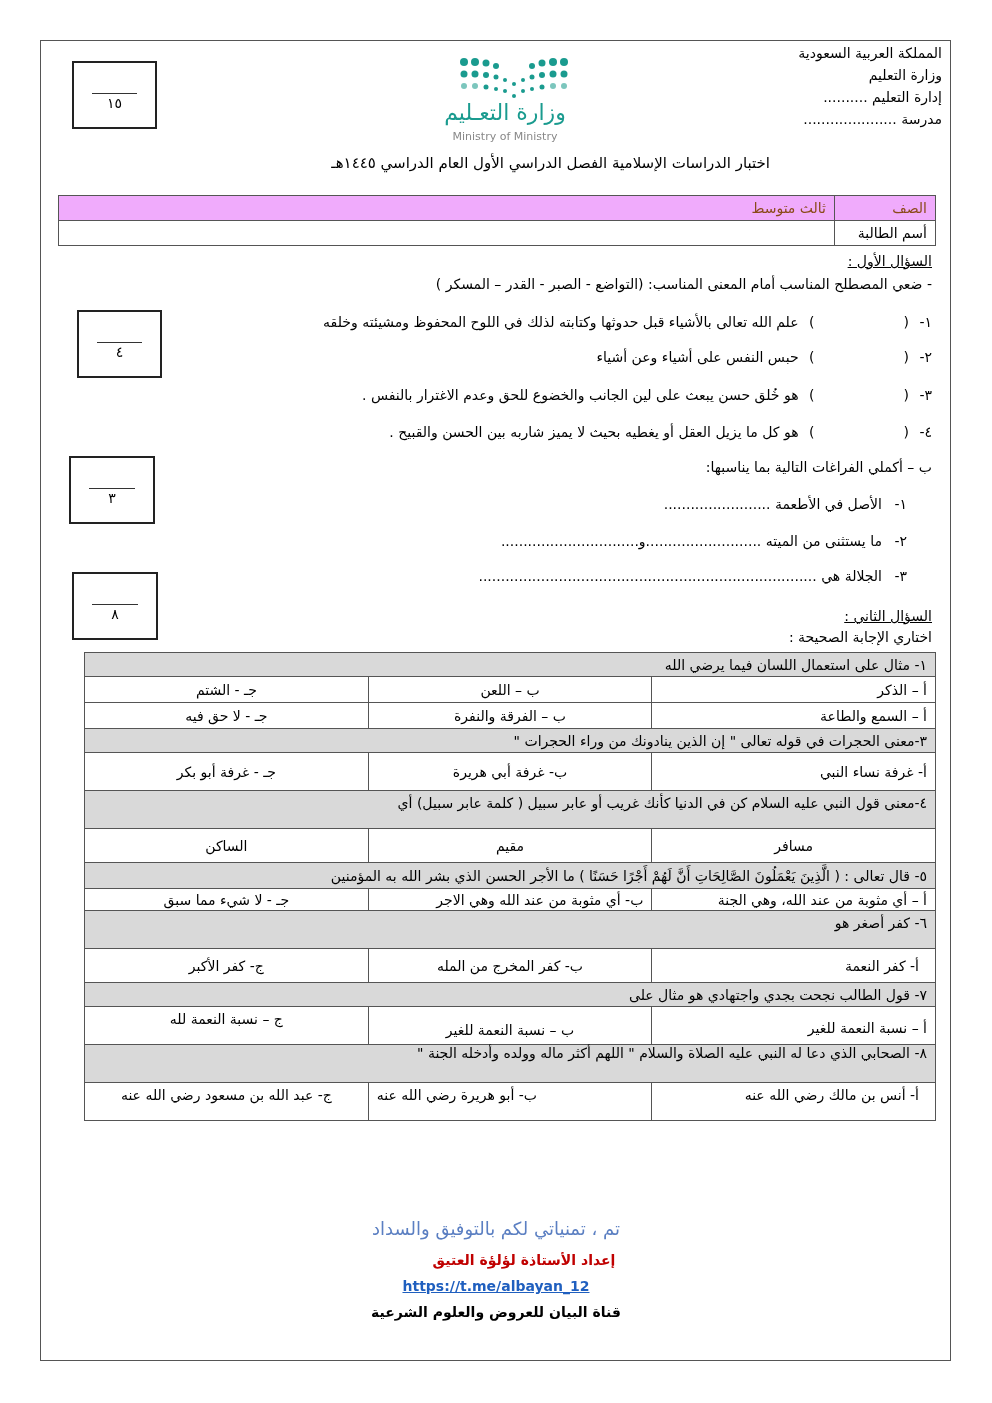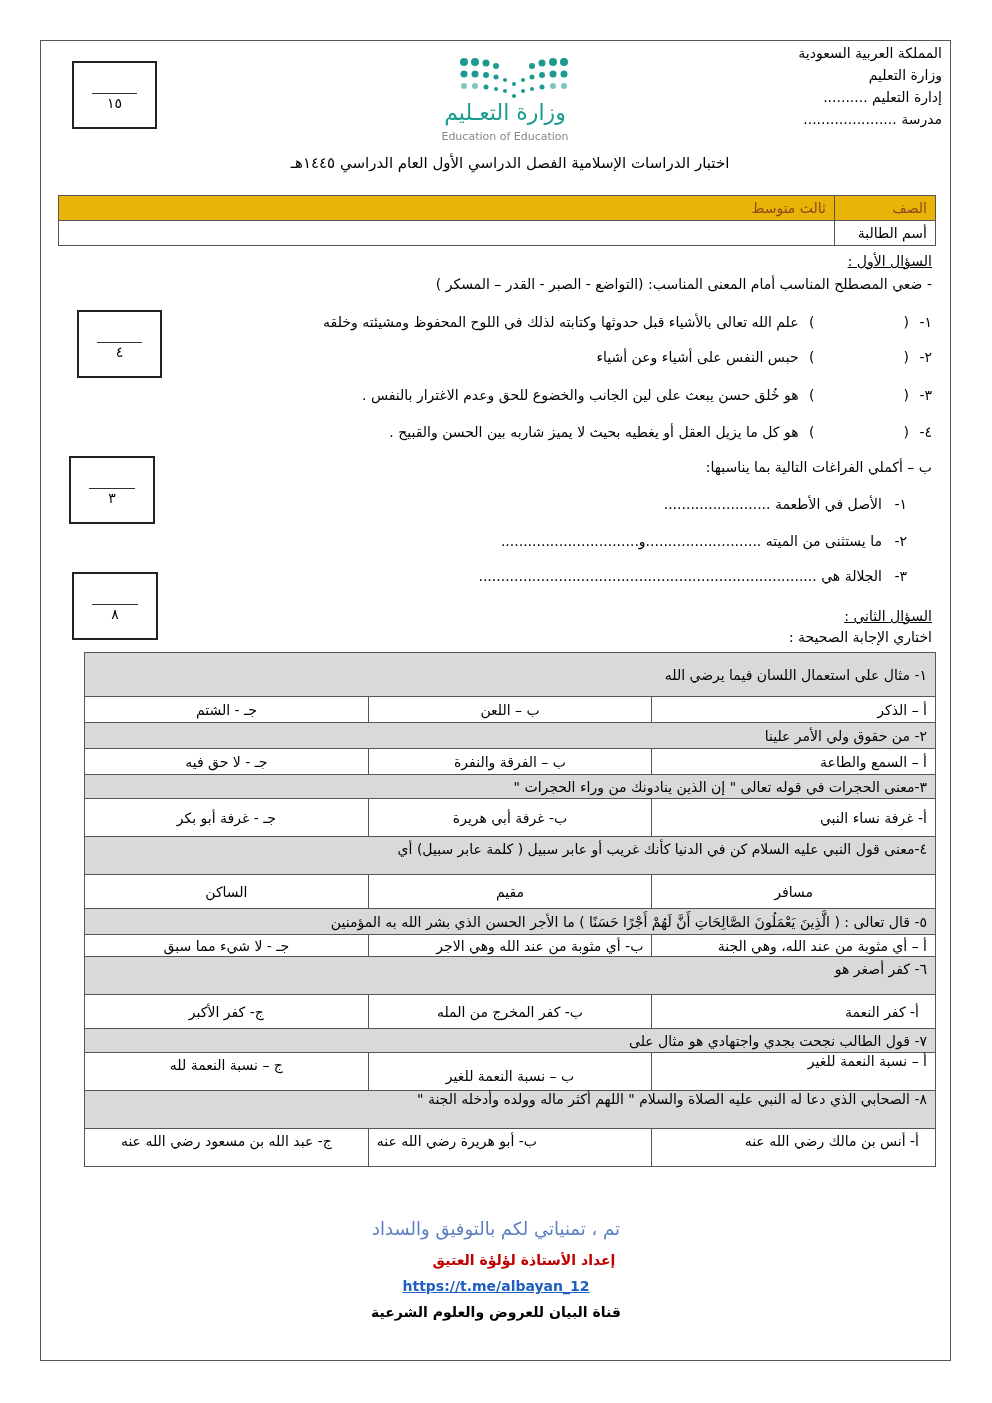--- a/index.html
+++ b/index.html
@@ -8,24 +8,24 @@
   .abs { position:absolute; }
   .rtl { direction:rtl; text-align:right; }
   .header-lines { right:50px; top:42px; font-size:14px; line-height:22px; }
   .logo { left:420px; top:52px; width:170px; height:95px; }
   .logo-dots { position:absolute; left:38px; top:4px; width:112px; height:44px; }
   .logo-ar { position:absolute; left:0; top:48px; width:170px; text-align:center; color:#1a9b8f; font-size:22px; direction:rtl; }
   .logo-en { position:absolute; left:0; top:78px; width:170px; text-align:center; color:#888; font-size:11px; }
   .score-box { border:2px solid #222; box-sizing:border-box; background:#fff; }
   .score-box .line { position:absolute; left:18px; right:18px; top:30px; border-top:1px solid #333; }
   .score-box .val { position:absolute; left:0; right:0; top:32px; text-align:center; font-size:14px; }
-  .exam-title { left:250px; top:154px; width:520px; font-size:15px; text-align:center; direction:rtl; }
+  .exam-title { left:250px; top:154px; width:520px; font-size:15px; direction:rtl; }
   .info-table { left:58px; top:195px; width:878px; border-collapse:collapse; direction:rtl; font-size:14px; }
   .info-table td { border:1px solid #555; height:24px; padding:0 8px; }
-  .info-table tr.first td { background:#eab308; }
+  .info-table tr.first td { background:#f0abfc; }
   .info-table .lbl { width:84px; color:#8a4a1a; }
   .info-table .val { color:#8a4a1a; }
   .info-table .lbl2 { width:84px; }
   .q-head { font-size:14px; text-decoration:underline; }
   .line-text { font-size:14px; }
   .mcq { left:84px; top:652px; width:852px; border-collapse:collapse; direction:rtl; font-size:14px; }
   .mcq td { border:1px solid #555; padding:0 8px; }
   .mcq tr.q td { background:#d9d9d9; }
   .mcq tr.opt td { background:#fff; width:33.3%; }
   .footer-thanks { left:0; width:992px; top:1218px; text-align:center; color:#5b7fc2; font-size:18px; direction:rtl; }
@@ -74,21 +74,21 @@
       <circle cx="106" cy="30" r="3" fill="#7cc6bd"></circle>
         <circle cx="95" cy="30" r="3" fill="#7cc6bd"></circle>
         <circle cx="84" cy="31" r="2.5"></circle>
         <circle cx="74" cy="33" r="2"></circle>
         <circle cx="65" cy="35" r="2"></circle>
       <circle cx="56" cy="40" r="2"></circle>
         <circle cx="56" cy="28" r="2"></circle>
     </g>
   </svg>
   <div class="logo-ar">وزارة التعـليم</div>
-  <div class="logo-en">Education of Education</div>
+  <div class="logo-en">Ministry of Ministry</div>
 </div>
 
 <div class="abs score-box" style="left:72px; top:61px; width:85px; height:68px;">
   <div class="line"></div>
   <div class="val">١٥</div>
 </div>
 
 <div class="abs exam-title">اختبار  الدراسات الإسلامية الفصل الدراسي الأول العام الدراسي ١٤٤٥هـ</div>
 
 <table class="abs info-table">
@@ -153,31 +153,28 @@
 
 <div class="abs score-box" style="left:72px; top:572px; width:86px; height:68px;">
   <div class="line"></div>
   <div class="val">٨</div>
 </div>
 <div class="abs rtl q-head" style="right:60px; top:608px;">السؤال الثاني :</div>
 <div class="abs rtl line-text" style="right:60px; top:629px;">اختاري الإجابة الصحيحة :</div>
 
 <table class="abs mcq">
   <tbody>
-      <tr class="q" style="height:44px;">
+      <tr class="q" style="height:24px;">
         <td colspan="3">١- مثال على استعمال اللسان فيما يرضي الله</td>
       </tr>
   <tr class="opt" style="height:26px;">
     <td>أ – الذكر</td>
     <td style="text-align:center;">ب – اللعن</td>
     <td style="text-align:center;">جـ - الشتم</td>
   </tr>
-  <tr class="q" style="height:26px;">
-        <td colspan="3">٢- من حقوق ولي الأمر علينا</td>
-      </tr>
   <tr class="opt" style="height:26px;">
     <td>أ – السمع والطاعة</td>
     <td style="text-align:center;">ب – الفرقة والنفرة</td>
     <td style="text-align:center;">جـ - لا حق فيه</td>
   </tr>
   <tr class="q" style="height:24px;">
         <td colspan="3">٣-معنى الحجرات  في قوله تعالى " إن الذين ينادونك من وراء الحجرات  "</td>
       </tr>
   <tr class="opt" style="height:38px;">
     <td>أ-    غرفة نساء النبي</td>
@@ -205,21 +202,21 @@
       </tr>
   <tr class="opt" style="height:34px;">
     <td style="padding-right:16px;">أ-    كفر النعمة</td>
     <td style="text-align:center;">ب- كفر المخرج من المله</td>
     <td style="text-align:center;">ج- كفر الأكبر</td>
   </tr>
   <tr class="q" style="height:24px;">
         <td colspan="3">٧- قول الطالب نجحت بجدي واجتهادي هو مثال على</td>
       </tr>
   <tr class="opt" style="height:38px;">
-    <td style="vertical-align:top; padding-top:0;">أ – نسبة النعمة للغير</td>
+    <td style="vertical-align:top; padding-top:13px;">أ – نسبة النعمة للغير</td>
     <td style="text-align:center; vertical-align:top; padding-top:15px;">ب – نسبة النعمة للغير</td>
     <td style="text-align:center; vertical-align:top; padding-top:4px;">ج – نسبة النعمة لله</td>
   </tr>
   <tr class="q" style="height:38px;">
         <td colspan="3" style="vertical-align:top; ">٨- الصحابي الذي دعا له النبي عليه الصلاة والسلام " اللهم أكثر ماله وولده وأدخله الجنة "</td>
       </tr>
   <tr class="opt" style="height:38px;">
     <td style="padding-right:16px; vertical-align:top; padding-top:4px;">أ-    أنس بن مالك رضي الله عنه</td>
     <td style="text-align:left; vertical-align:top; padding-top:4px;">ب-  أبو هريرة رضي الله عنه</td>
     <td style="text-align:center; vertical-align:top; padding-top:4px;">ج- عبد الله بن مسعود رضي الله عنه</td>

